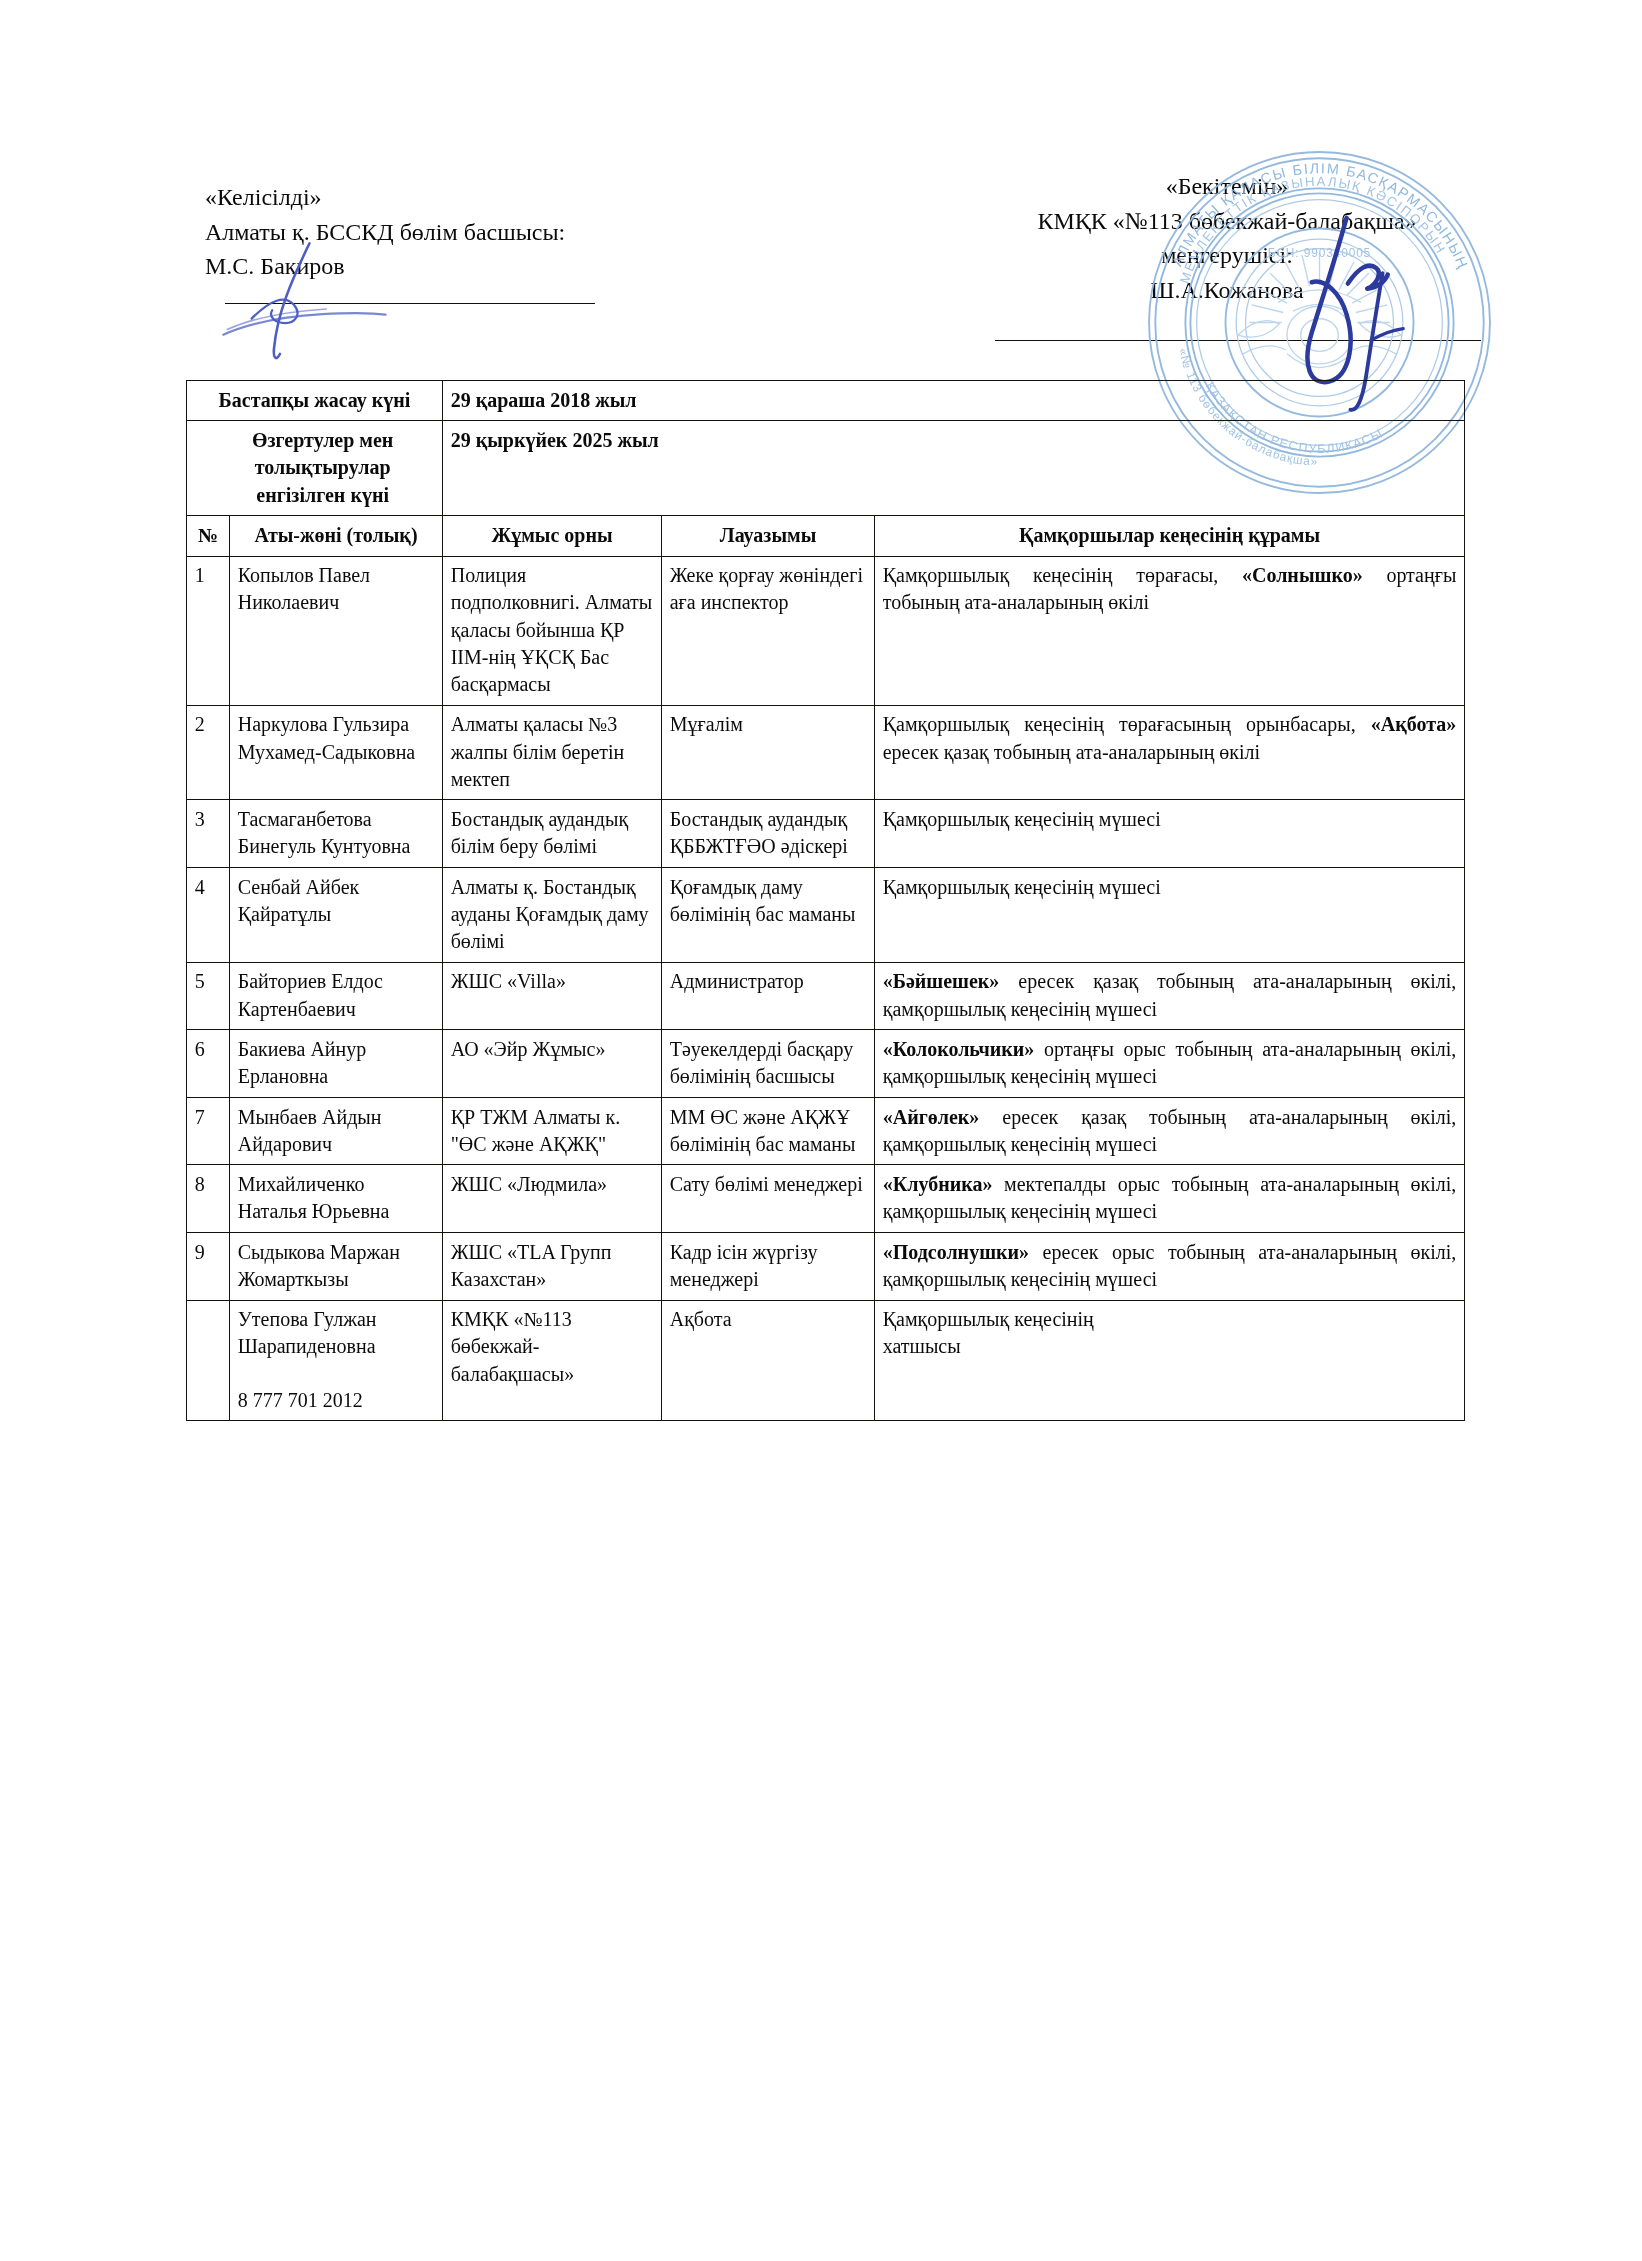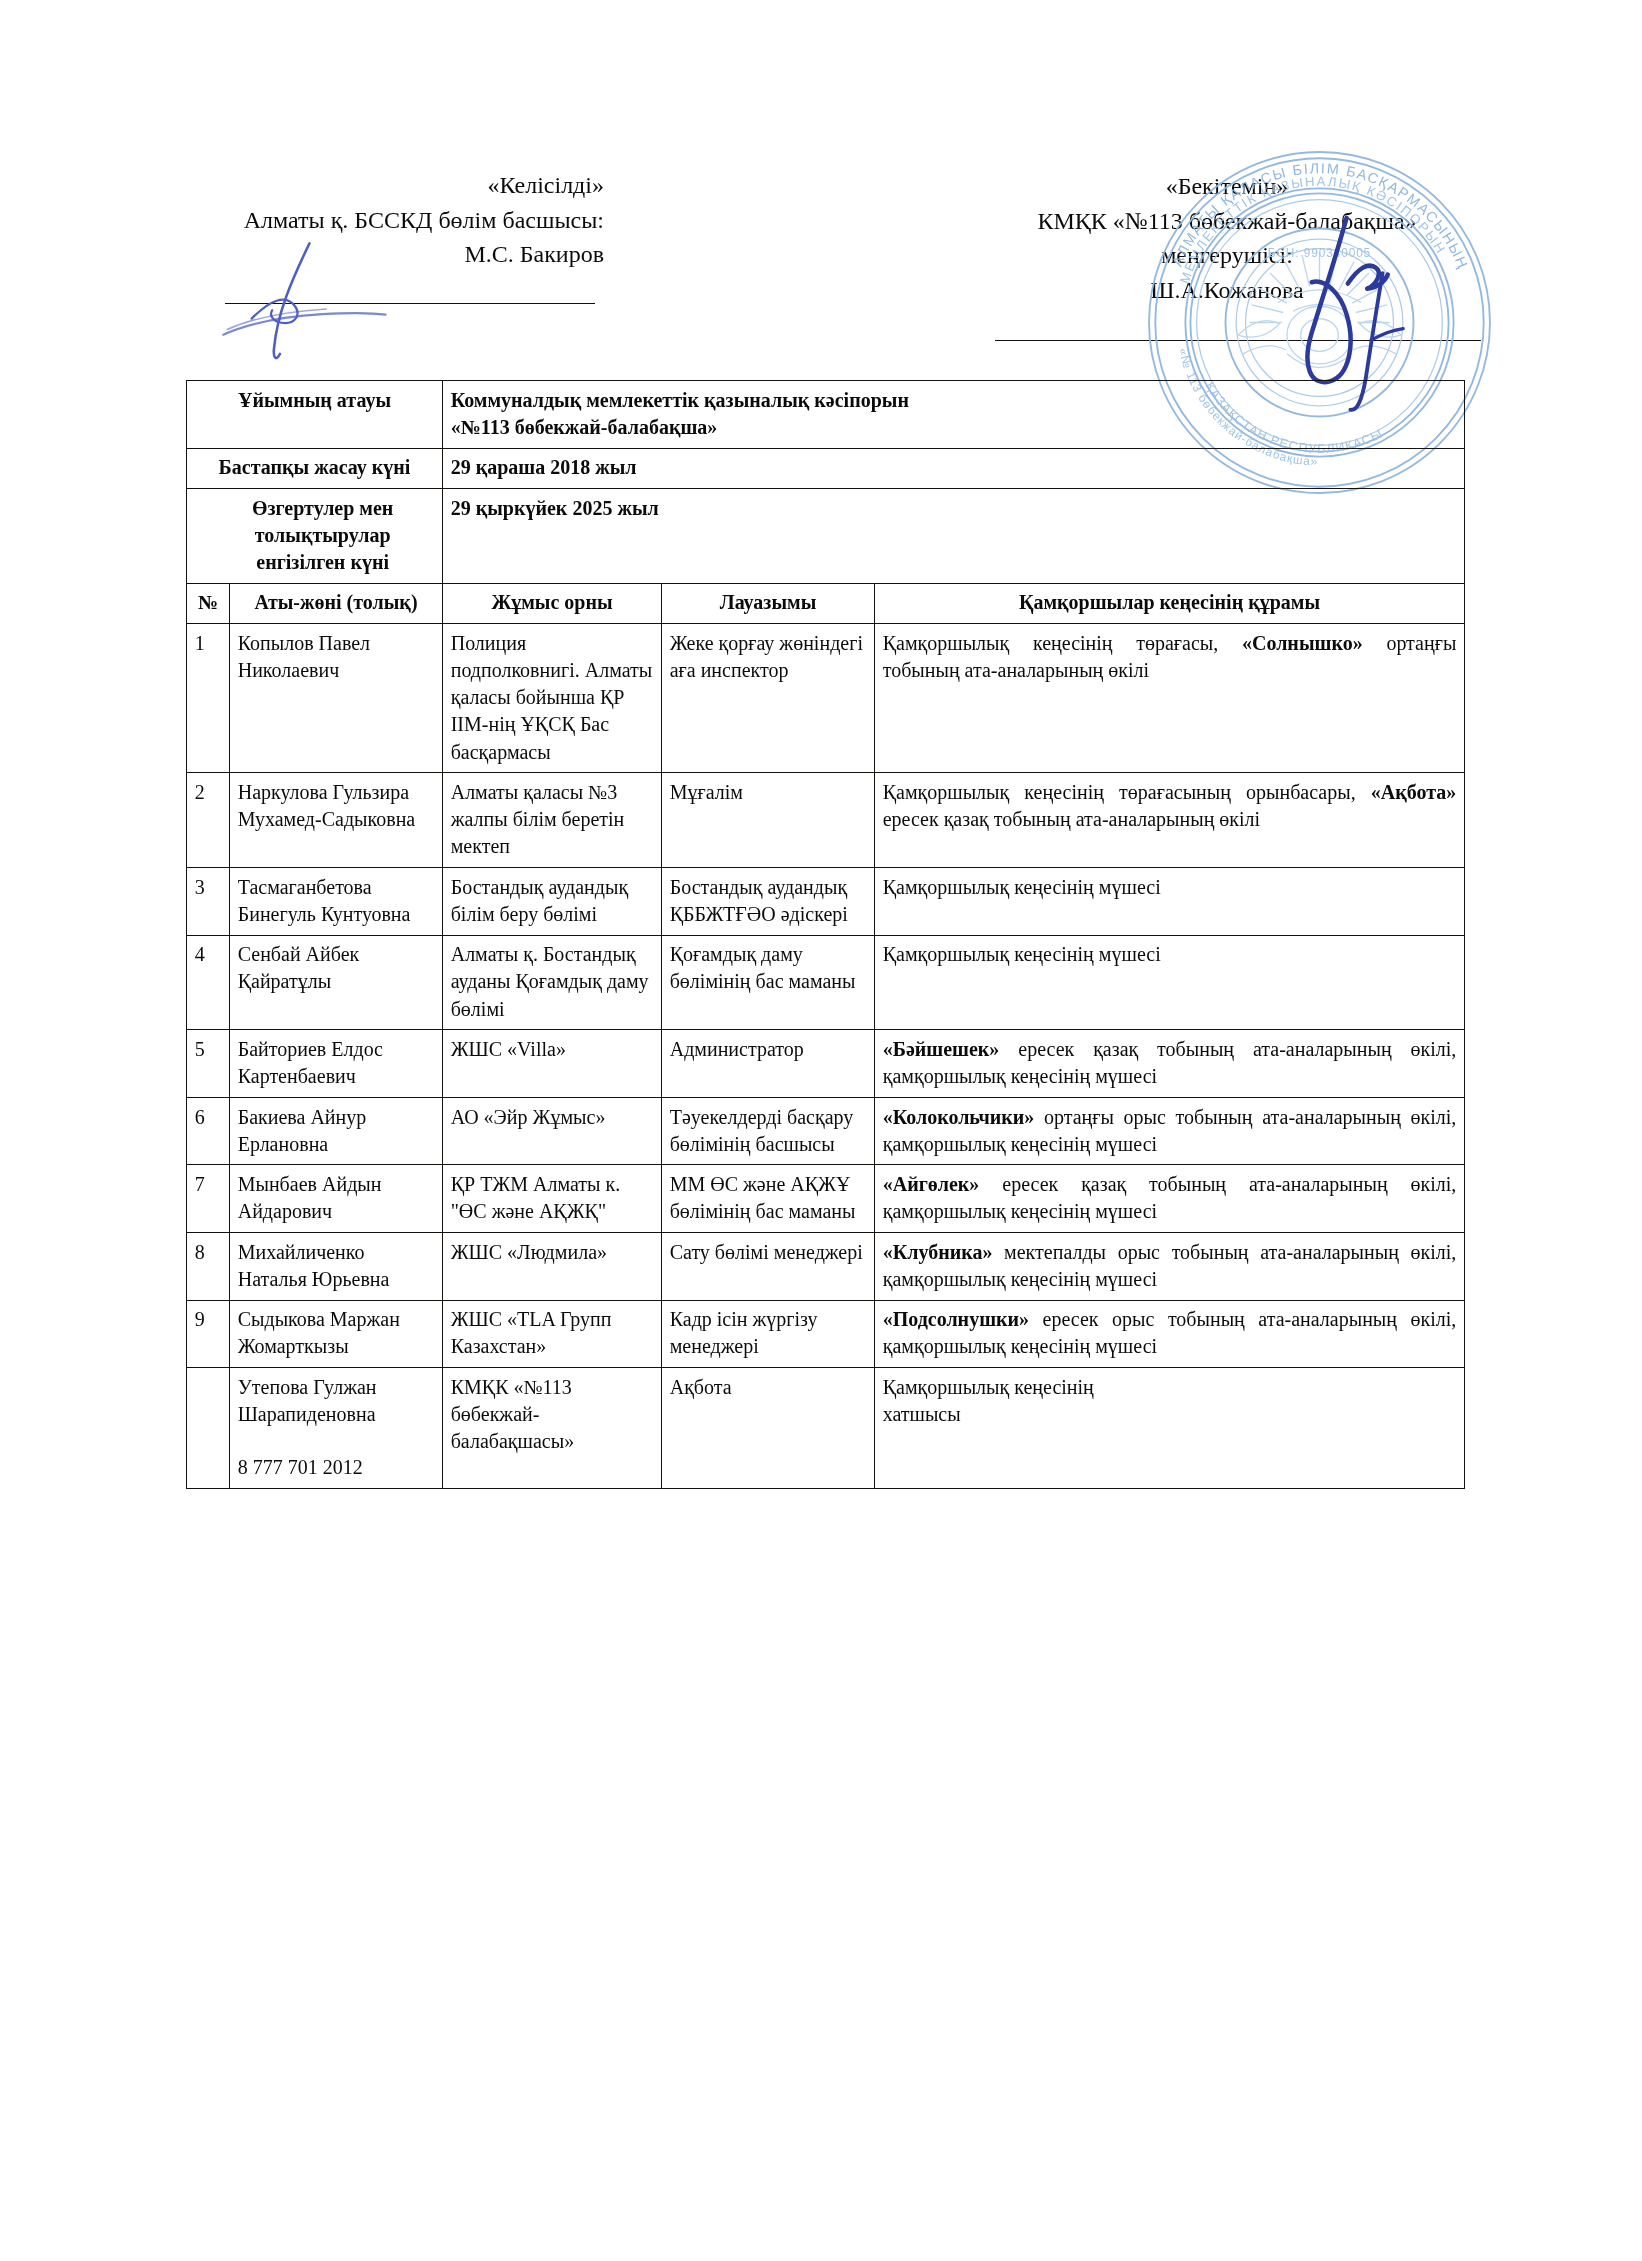--- a/index.html
+++ b/index.html
@@ -22,23 +22,22 @@
   .hdr{
     position:absolute;
     top:166px;
     left:0;
     width:100%;
     height:193px;
   }
   .hdr-left{
     position:absolute;
     left:205px;
-    top:4px;
+    top:16px;
     width:399px;
-    text-align:right;
   }
   .hdr-right{
     position:absolute;
     left:995px;
     top:5.2px;
     width:464px;
     text-align:center;
   }
   .hdr p{
     margin:0 0 3.9px 0;
@@ -214,25 +213,20 @@
     <colgroup>
       <col class="c-num">
         <col class="c-name">
         <col class="c-work">
         <col class="c-pos">
         <col class="c-board">
     </colgroup>
     <tbody>
 
       <tr>
-        <td colspan="2" class="meta-label">Ұйымның атауы</td>
-        <td colspan="3" class="meta-val" style="white-space:pre-line">Коммуналдық мемлекеттік қазыналық кәсіпорын
-«№113 бөбекжай-балабақша»</td>
-      </tr>
-      <tr>
         <td colspan="2" class="meta-label">Бастапқы жасау күні</td>
         <td colspan="3" class="meta-val">29 қараша 2018 жыл</td>
       </tr>
       <tr>
         <td colspan="2" class="meta-label lft" style="text-align:center">Өзгертулер мен толықтырулар енгізілген күні</td>
         <td colspan="3" class="meta-val">29 қыркүйек 2025 жыл</td>
       </tr>
 
       <tr>
         <td class="colhead">№</td>

